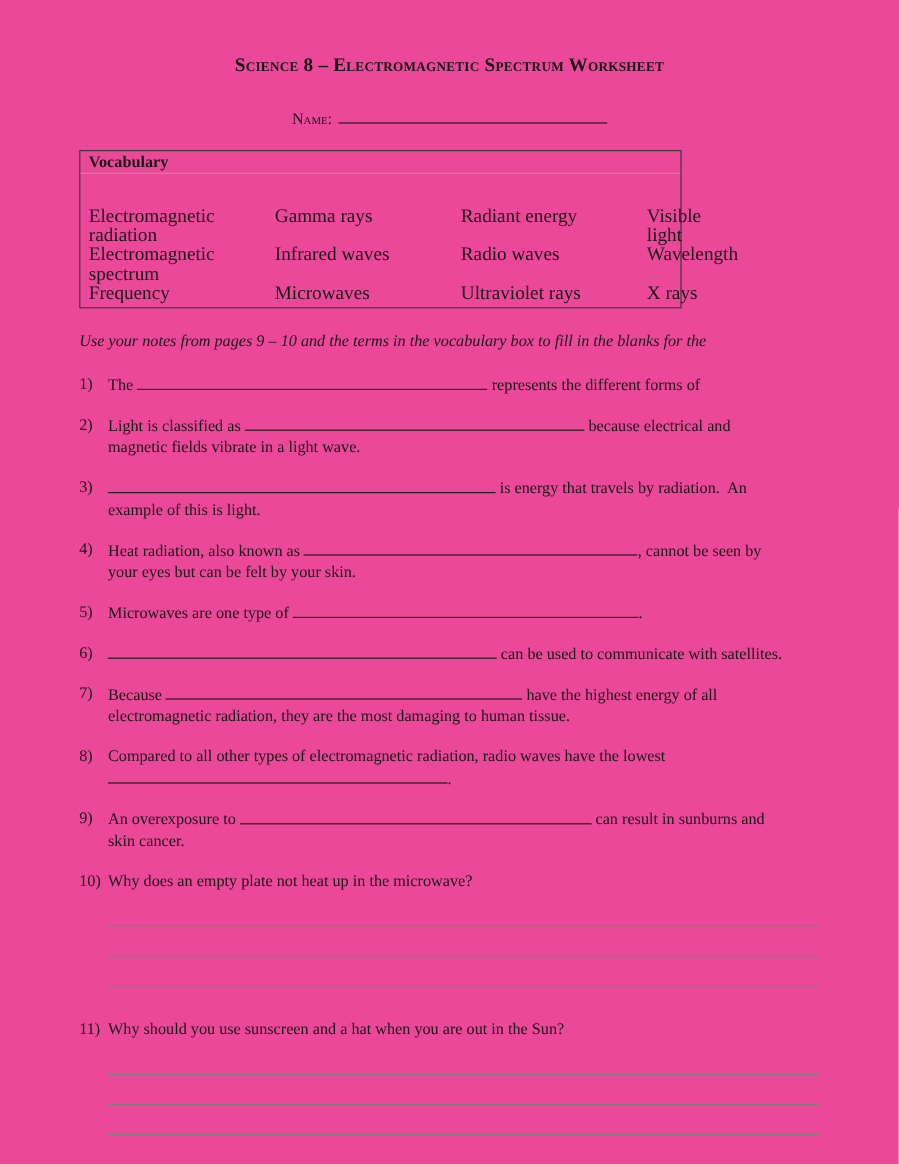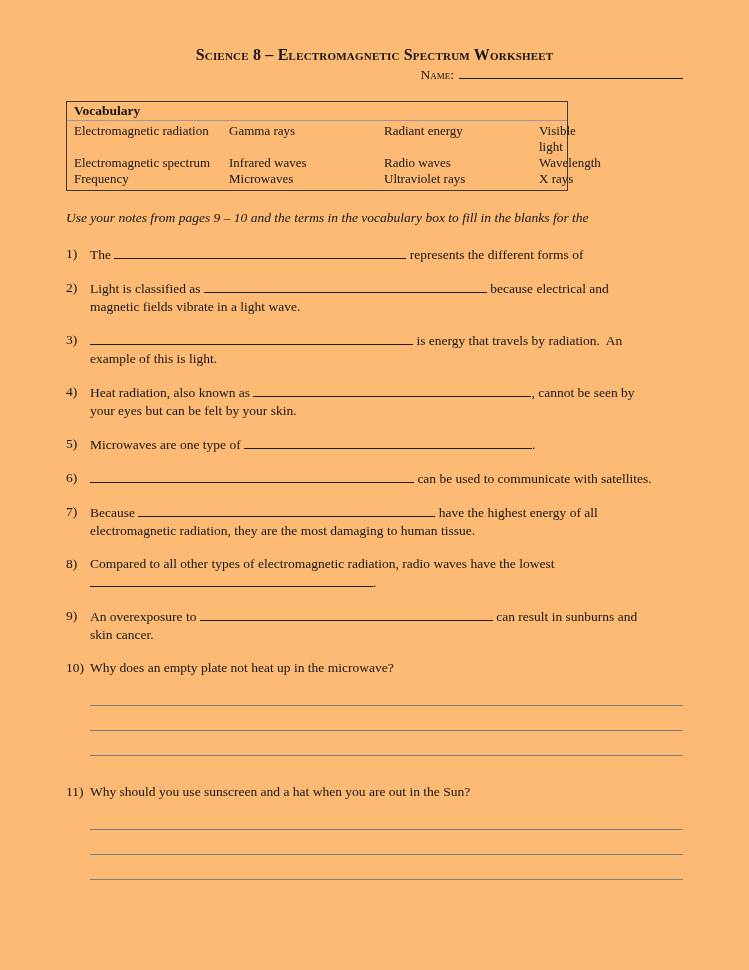--- a/index.html
+++ b/index.html
@@ -1,37 +1,38 @@
 <!DOCTYPE html>
 <html><head>
 <meta charset="utf-8">
 <style>
   html,body{margin:0;padding:0;background:#fff;}
   .page{
     position:relative;
     width:749px;height:970px;
     box-sizing:border-box;
     padding:46px 66px 0 66px;
-    background:#fdba74;
+    background:#ec4899;
     color:#161616;
     font-family:"Liberation Serif","DejaVu Serif",serif;
     font-size:13.5px;
     overflow:hidden;
   }
   .title{
     margin:0;
     font-size:16px;
     font-weight:bold;
     font-variant:small-caps;
     text-align:center;
     letter-spacing:.2px;
     line-height:18px;
   }
   .name-row{
-    text-align:right;
+    margin-top:24px;
+    text-align:center;
     line-height:18px;
   }
   .name-label{font-variant:small-caps;}
   .name-line{
     display:inline-block;
     width:224px;height:14px;
     border-bottom:1px solid #1d1d1d;
     margin-left:5px;
     vertical-align:baseline;
   }
@@ -45,21 +46,22 @@
     font-weight:bold;
     font-size:13.5px;
     line-height:16px;
     padding:1px 0 1px 7px;
     border-bottom:1px solid #9a9a9a;
   }
   .vocab-grid{
     display:grid;
     grid-template-columns:155px 155px 155px 1fr;
     padding:2px 0 3px 7px;
-    font-size:13px;
+    font-size:16px;
+    margin-top:26px;
   }
   .vocab-cell{line-height:16px;}
   .instructions{
     margin-top:18px;
     font-style:italic;
     text-align:left;
     line-height:18px;
   }
   .instructions div{white-space:pre-wrap;}
   #questions{margin-top:18px;}

